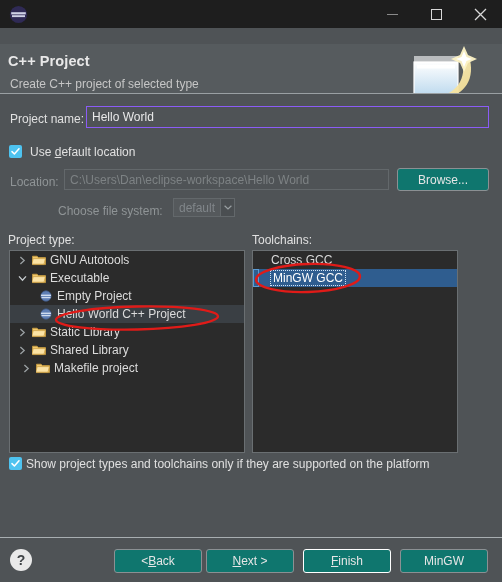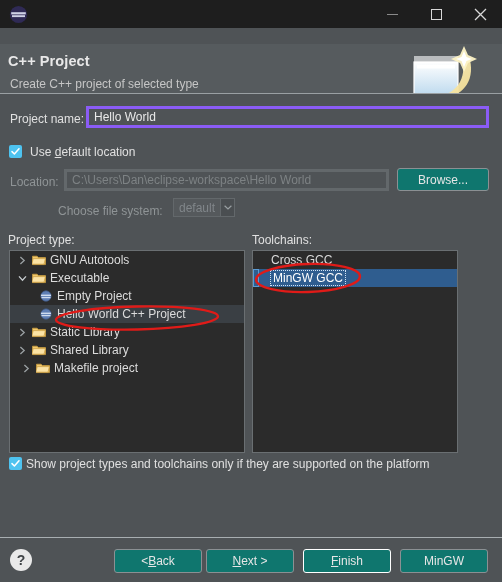--- a/index.html
+++ b/index.html
@@ -79,21 +79,21 @@
   .lbl {
     position: absolute;
     font-size: 12px; color: #e0e0e0;
     white-space: nowrap;
   }
   .lbl.dim { color: #8f9496; }
 
   .txtbox {
     position: absolute;
     background: #4f5356;
-    border: 3px solid #8b5cf6;
+    border: 1px solid #8b5cf6;
     color: #e9e9e9;
     font-size: 12px;
     padding: 8px 5px;
     display: flex; align-items: center;
     white-space: nowrap; overflow: hidden;
   }
   .txtbox.disabled { color: #7d8284; border-color: #63686b; }
 
   .btn {
     position: absolute;

